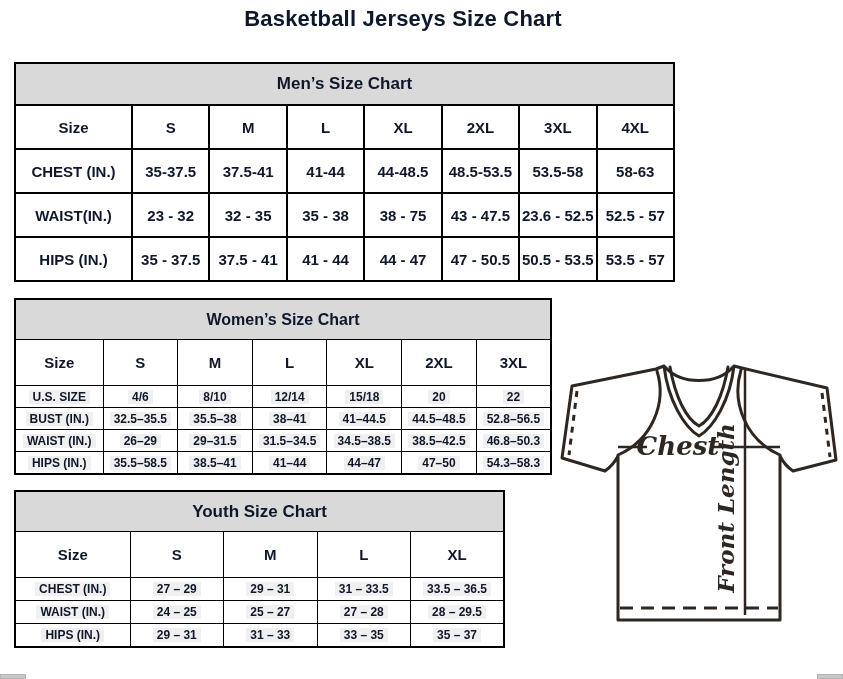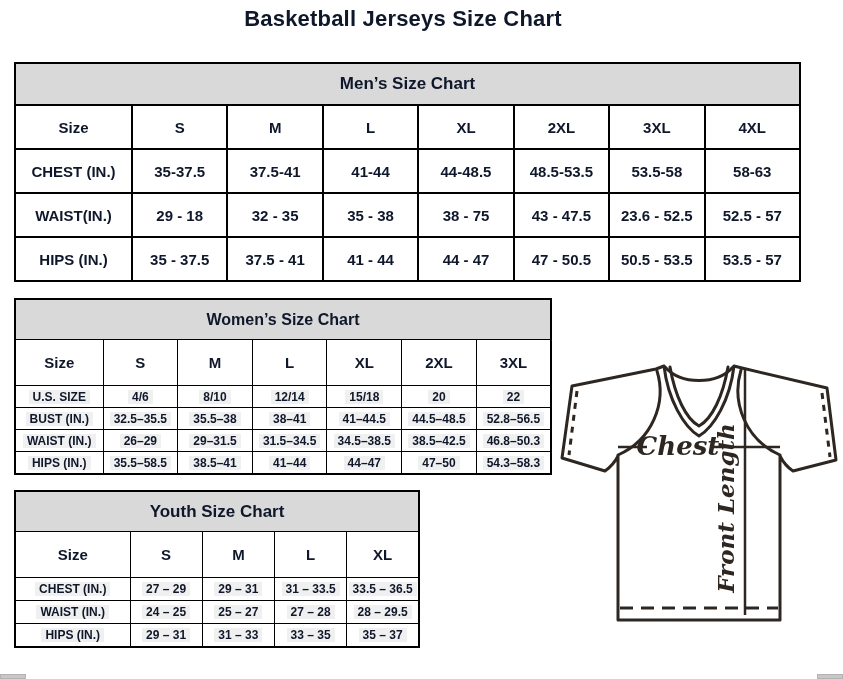--- a/index.html
+++ b/index.html
@@ -5,32 +5,32 @@
   html,body{margin:0;padding:0;background:#fff;}
   #page{position:relative;width:843px;height:679px;background:#fff;overflow:hidden;
         font-family:"Liberation Sans",sans-serif;color:#0f172a;}
   #title{position:absolute;top:6px;left:0;width:806px;text-align:center;
          font-size:22px;font-weight:bold;letter-spacing:0.2px;}
   table{position:absolute;border-collapse:collapse;table-layout:fixed;
         border:2px solid #000;background:#fff;}
   td{border:1px solid #000;text-align:center;vertical-align:middle;
      font-weight:bold;padding:0;overflow:hidden;white-space:nowrap;}
   
-  #men-table{left:14px;top:62px;width:787px;}
+  #men-table{left:14px;top:62px;width:661px;}
   #men-table td{border-width:2px;font-size:15px;}
   #men-table tr.cap td{height:40px;background:#d9d9d9;font-size:17px;}
   #men-table tr.head td{height:42px;}
   #men-table tr.data td{height:42px;}
   
   #women-table{left:14px;top:298px;width:538px;}
   #women-table tr.cap td{height:39px;background:#d9d9d9;font-size:16px;}
   #women-table tr.head td{height:45px;font-size:15px;}
   #women-table tr.data td{height:21px;font-size:12px;}
   
-  #youth-table{left:14px;top:490px;width:406px;}
+  #youth-table{left:14px;top:490px;width:491px;}
   #youth-table tr.cap td{height:39px;background:#d9d9d9;font-size:17px;}
   #youth-table tr.head td{height:45px;font-size:15px;}
   #youth-table tr.data td{height:22px;font-size:12px;}
   .hl{background:#f0f0f0;padding:0 4px;}
   
   #jersey{position:absolute;left:560px;top:358px;width:280px;height:274px;}
   .measure-text{font-family:"DejaVu Serif",serif;font-style:italic;font-weight:bold;fill:#2e2620;}
   
   .sb{position:absolute;bottom:0;height:5px;width:26px;background:#c7c7c7;border:1px solid #b3b3b3;box-sizing:border-box;}
   #sb-left{left:0;}
@@ -73,21 +73,21 @@
       <td>35-37.5</td>
       <td>37.5-41</td>
       <td>41-44</td>
       <td>44-48.5</td>
       <td>48.5-53.5</td>
       <td>53.5-58</td>
       <td>58-63</td>
     </tr>
     <tr class="data">
       <td>WAIST(IN.)</td>
-      <td>29 - 18</td>
+      <td>23 - 32</td>
       <td>32 - 35</td>
       <td>35 - 38</td>
       <td>38 - 75</td>
       <td>43 - 47.5</td>
       <td>23.6 - 52.5</td>
       <td>52.5 - 57</td>
     </tr>
     <tr class="data">
       <td>HIPS (IN.)</td>
       <td>35 - 37.5</td>

